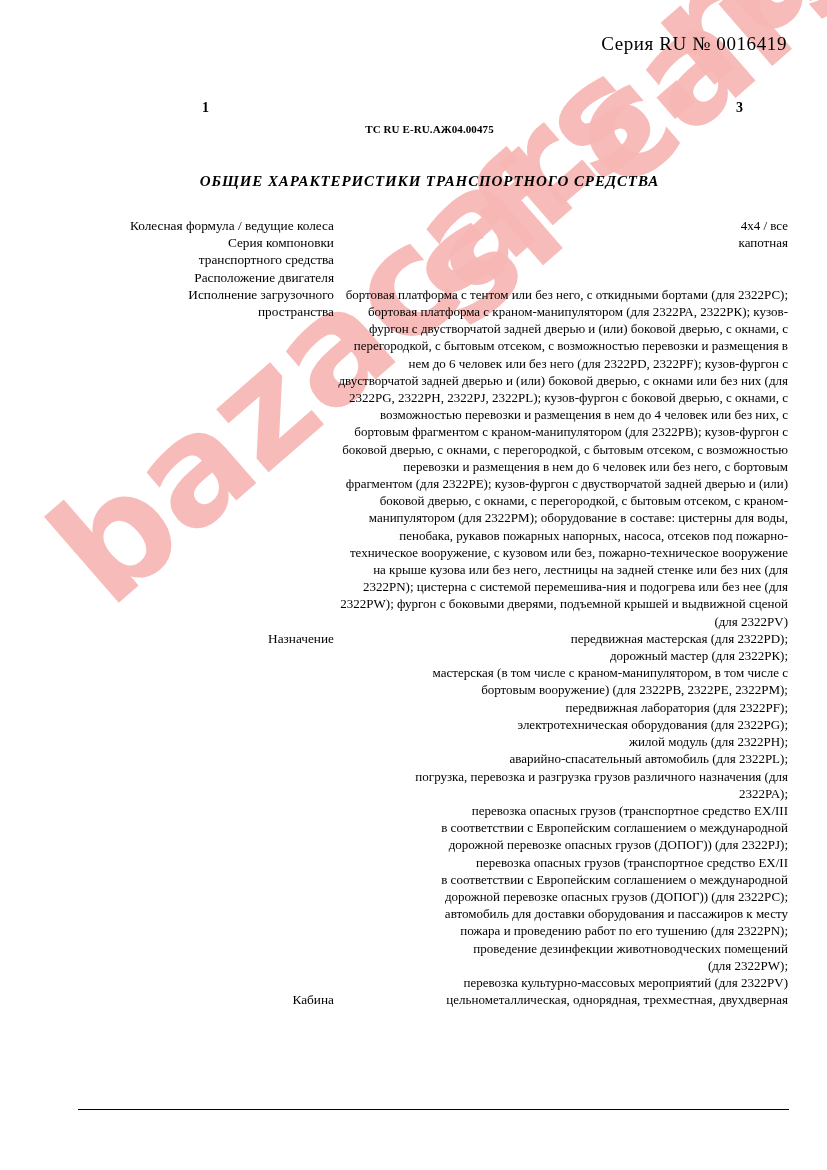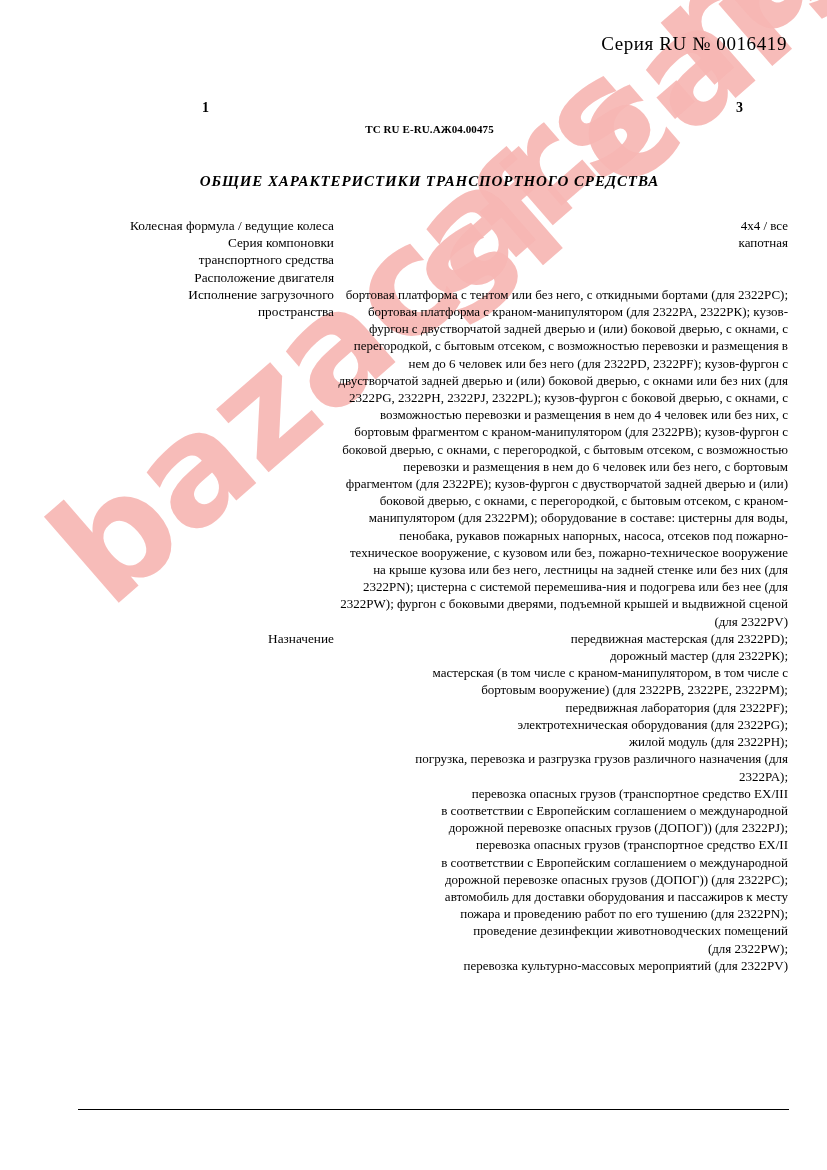--- a/index.html
+++ b/index.html
@@ -210,35 +210,44 @@
           <span class="lbl-line">Назначение</span>
         </div>
         <div class="spec-value">
           <span class="val-line">передвижная мастерская (для 2322PD);</span>
           <span class="val-line">дорожный мастер (для 2322РК);</span>
           <span class="val-line">мастерская (в том числе с краном-манипулятором, в том числе с</span>
           <span class="val-line">бортовым вооружение) (для 2322РВ, 2322РЕ, 2322РМ);</span>
           <span class="val-line">передвижная лаборатория (для 2322PF);</span>
           <span class="val-line">электротехническая оборудования (для 2322PG);</span>
           <span class="val-line">жилой модуль (для 2322PH);</span>
+          <span class="val-line">аварийно-спасательный автомобиль (для 2322PL);</span>
           <span class="val-line">погрузка, перевозка и разгрузка грузов различного назначения (для</span>
           <span class="val-line">2322РА);</span>
           <span class="val-line">перевозка опасных грузов (транспортное средство ЕХ/III</span>
           <span class="val-line">в соответствии с Европейским соглашением о международной</span>
           <span class="val-line">дорожной перевозке опасных грузов (ДОПОГ)) (для 2322PJ);</span>
           <span class="val-line">перевозка опасных грузов (транспортное средство ЕХ/II</span>
           <span class="val-line">в соответствии с Европейским соглашением о международной</span>
           <span class="val-line">дорожной перевозке опасных грузов (ДОПОГ)) (для 2322РС);</span>
           <span class="val-line">автомобиль для доставки оборудования и пассажиров к месту</span>
           <span class="val-line">пожара и проведению работ по его тушению (для 2322PN);</span>
           <span class="val-line">проведение дезинфекции животноводческих помещений</span>
           <span class="val-line">(для 2322PW);</span>
           <span class="val-line">перевозка культурно-массовых мероприятий (для 2322PV)</span>
         </div>
       </div>
 
+      <div class="spec-row">
+        <div class="spec-label">
+          <span class="lbl-line">Кабина</span>
+        </div>
+        <div class="spec-value">
+          <span class="val-line">цельнометаллическая, однорядная, трехместная, двухдверная</span>
+        </div>
+      </div>
 
     </div>
 
     <div class="hr-bottom"></div>
 
   </div>
 </div>
 
 </body></html>

